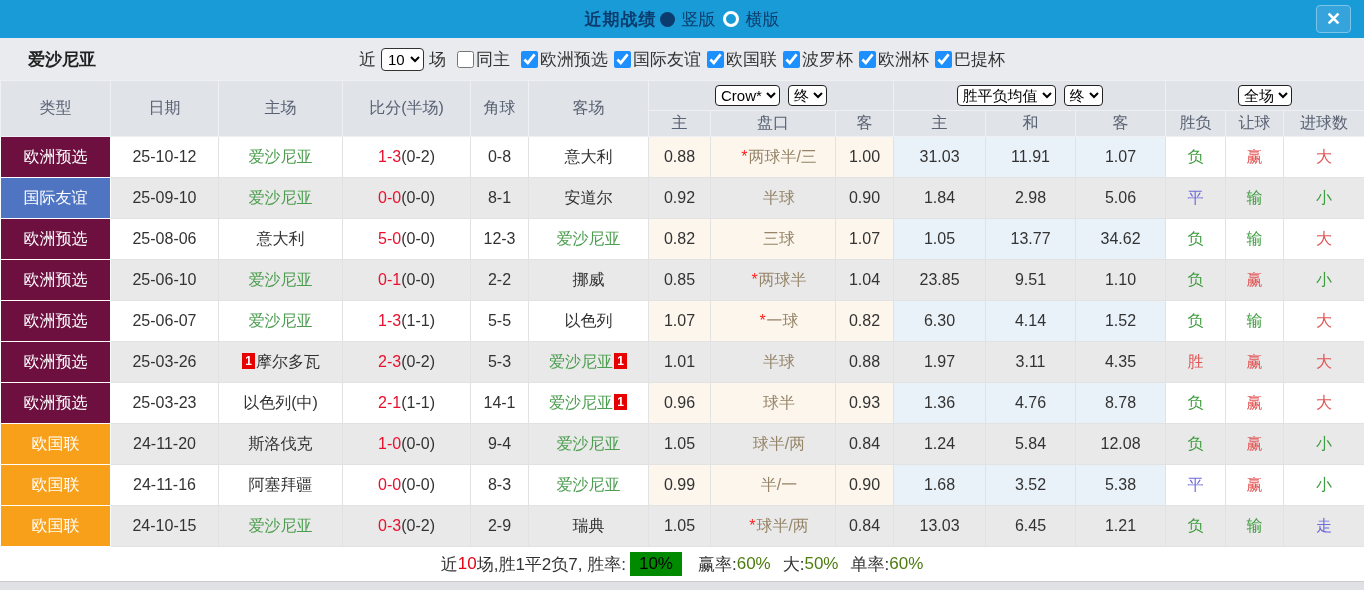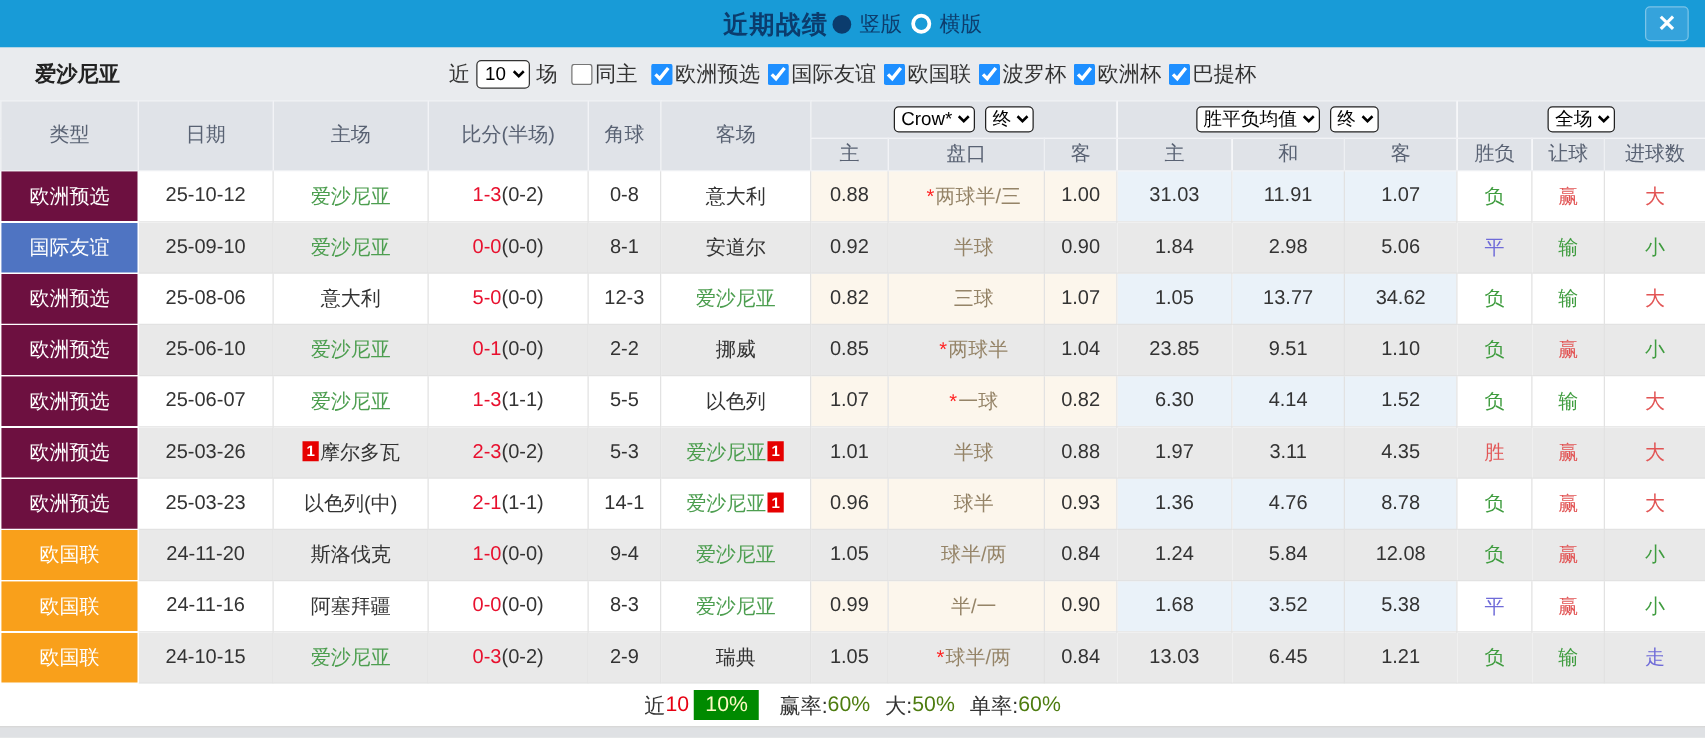--- a/index.html
+++ b/index.html
@@ -7,21 +7,21 @@
   .page {
     width:1364px; height:590px; position:relative; overflow:hidden;
     background:#dfe1e4; font-family:"Liberation Sans", sans-serif;
   }
   
   .titlebar {
     height:38px; background:#189bd7; position:relative;
     display:flex; align-items:center; justify-content:center;
   }
   .title-group { display:flex; align-items:center; gap:7px; }
-  .title-text { font-size:20px; font-weight:bold; color:#0b3c6d; letter-spacing:1px; }
+  .title-text { font-size:17px; font-weight:bold; color:#0b3c6d; letter-spacing:1px; }
   .radio-dot { width:15px; height:15px; border-radius:50%; display:inline-block; cursor:pointer; }
   .radio-dot.filled { background:#0b3c6d; margin-left:-4px; }
   .radio-dot.hollow { background:transparent; border:3px solid #ffffff; width:16px; height:16px; }
   .radio-label { font-size:17px; color:#0d3e6e; }
   .close-btn {
     position:absolute; right:13px; top:5px; width:35px; height:28px;
     background:#35a3dc; border:1px solid #7cc4e8; border-radius:4px;
     color:#fff; font-size:18px; font-weight:bold; text-align:center; line-height:26px; cursor:pointer;
   }
   
@@ -72,21 +72,21 @@
     display:inline-block; background:#e60000; color:#fff; font-size:12px; font-weight:bold;
     width:13px; height:16px; line-height:16px; text-align:center; vertical-align:2px; margin:0 1px;
   }
   
   .footer {
     height:35px; background:#fff; border-bottom:1px solid #ccc;
     display:flex; align-items:center; justify-content:center; font-size:17px; color:#333;
   }
   .footer .red  { color:#e60012; }
   .footer .blue { color:#4d7c0f; }
-  .footer .rate-box { background:#008a00; color:#fef9c3; padding:2px 9px; margin:0 4px; }
+  .footer .rate-box { background:#008a00; color:#000000; padding:2px 9px; margin:0 4px; }
   .footer .gap { margin-left:12px; }
 </style>
 </head>
 <body>
 
 <div class="page">
 
   <div class="titlebar">
     <div class="title-group">
       <span class="title-text">近期战绩</span>
@@ -357,20 +357,21 @@
           <td class="c-green">负</td>
           <td class="c-green">输</td>
           <td class="c-blue">走</td>
         </tr>
       </tbody>
   </table>
 
   <div class="footer">
     <span>近</span>
       <span class="red">10</span>
+      <span>场,胜1平2负7, 胜率:</span>
       <span class="rate-box">10%</span>
       <span class="gap">赢率:</span>
       <span class="blue">60%</span>
       <span class="gap">大:</span>
       <span class="blue">50%</span>
       <span class="gap">单率:</span>
       <span class="blue">60%</span>
   </div>
 
 </div>

